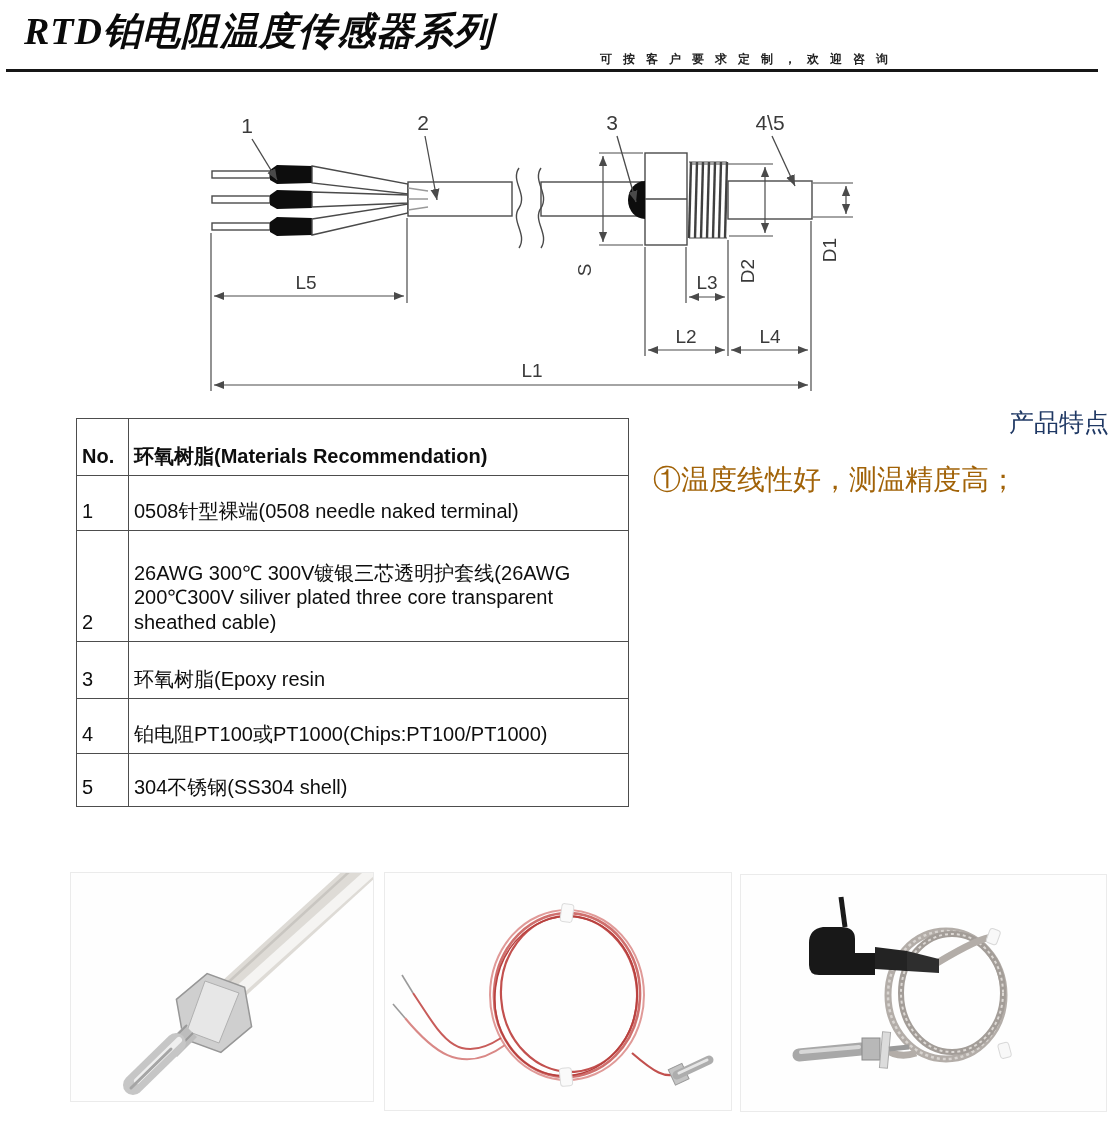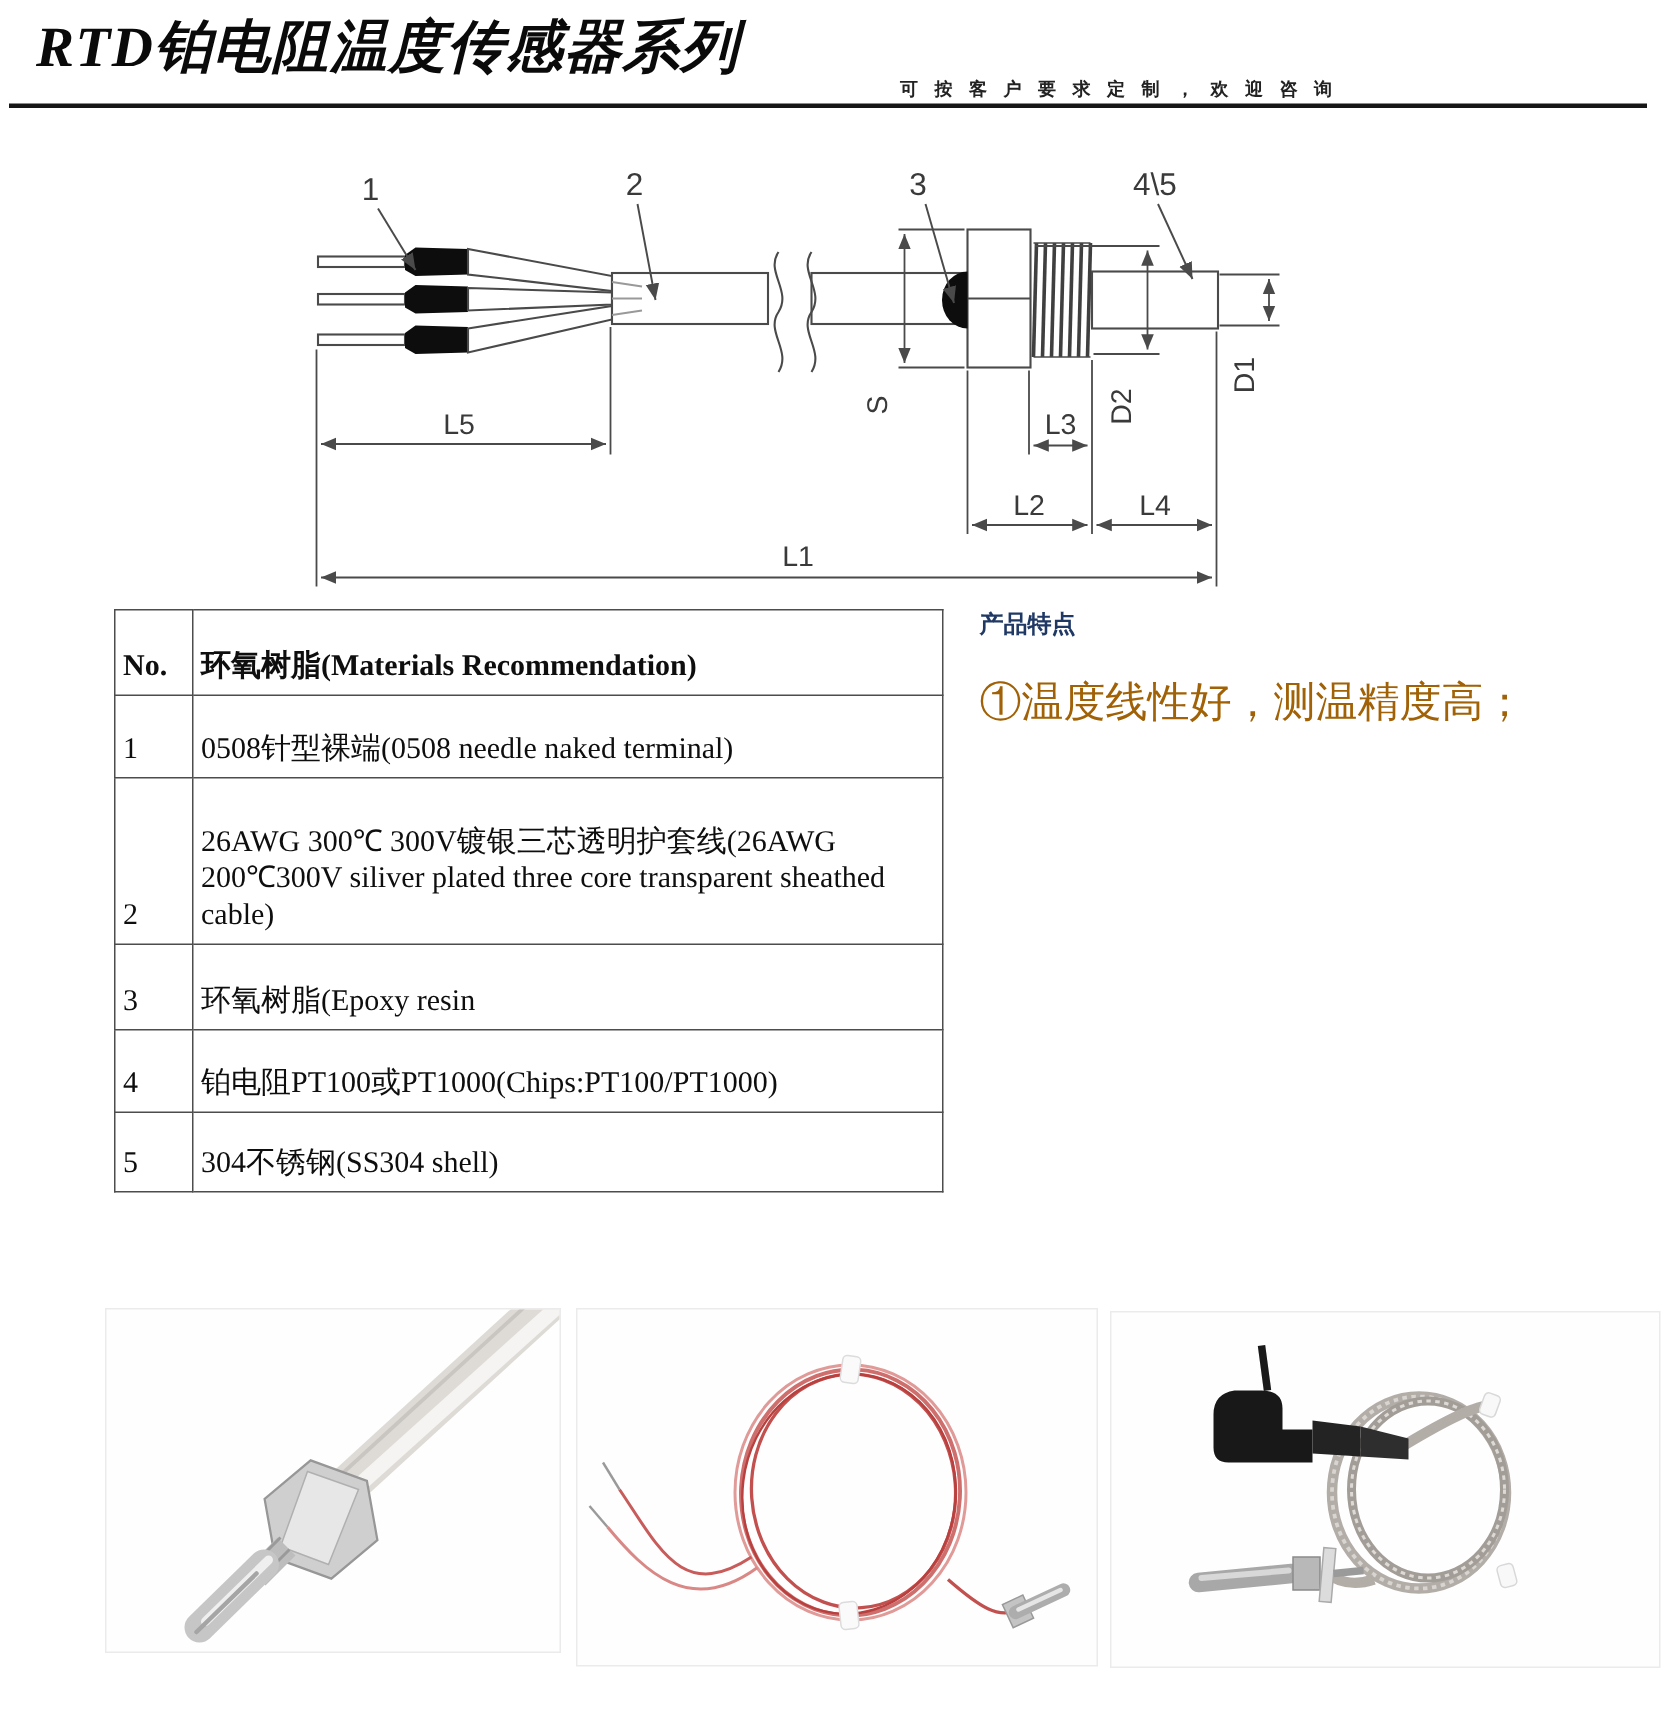--- a/index.html
+++ b/index.html
@@ -21,32 +21,32 @@
   }
   .header-rule{left:6px;top:69px;width:1092px;height:3px;background:#161616;}
 
   
   .diagram-svg{left:150px;top:90px;}
   .diagram-svg text{font-family:"Liberation Sans",sans-serif;fill:#3a3a3a;}
   .dim-t{font-size:19px;}
   .part-t{font-size:21px;}
 
   
-  .materials{left:76px;top:406px;font-family:Liberation Serif, serif;}
+  .materials{left:76px;top:418px;}
   table.mat{border-collapse:collapse;table-layout:fixed;width:552px;}
   table.mat td{
     border:1.6px solid #4d4d4d;vertical-align:bottom;
     padding:3px 4px 7px 5px;font-size:20px;line-height:1.22;color:#0e0e0e;
     overflow:hidden;
   }
   table.mat td.hd{font-weight:bold;font-size:20px;}
 
   
   .features{left:653px;top:406px;width:456px;}
-  .features-heading{font-size:16px;font-weight:bold;color:#1f3864;margin:0 0 22px 0;}
+  .features-heading{font-size:25px;font-weight:normal;color:#1f3864;margin:0 0 22px 0;text-align:right;}
   .feature-item{font-size:28px;color:#a16207;margin:0 0 18px 0;line-height:1.35;}
 
   
   .photo{background:#fefefe;border:1px solid #ebebeb;}
   .photo svg{display:block;}
   .photo1{left:70px;top:872px;width:302px;height:228px;}
   .photo2{left:384px;top:872px;width:346px;height:237px;}
   .photo3{left:740px;top:874px;width:365px;height:236px;}
 </style>
 </head>

